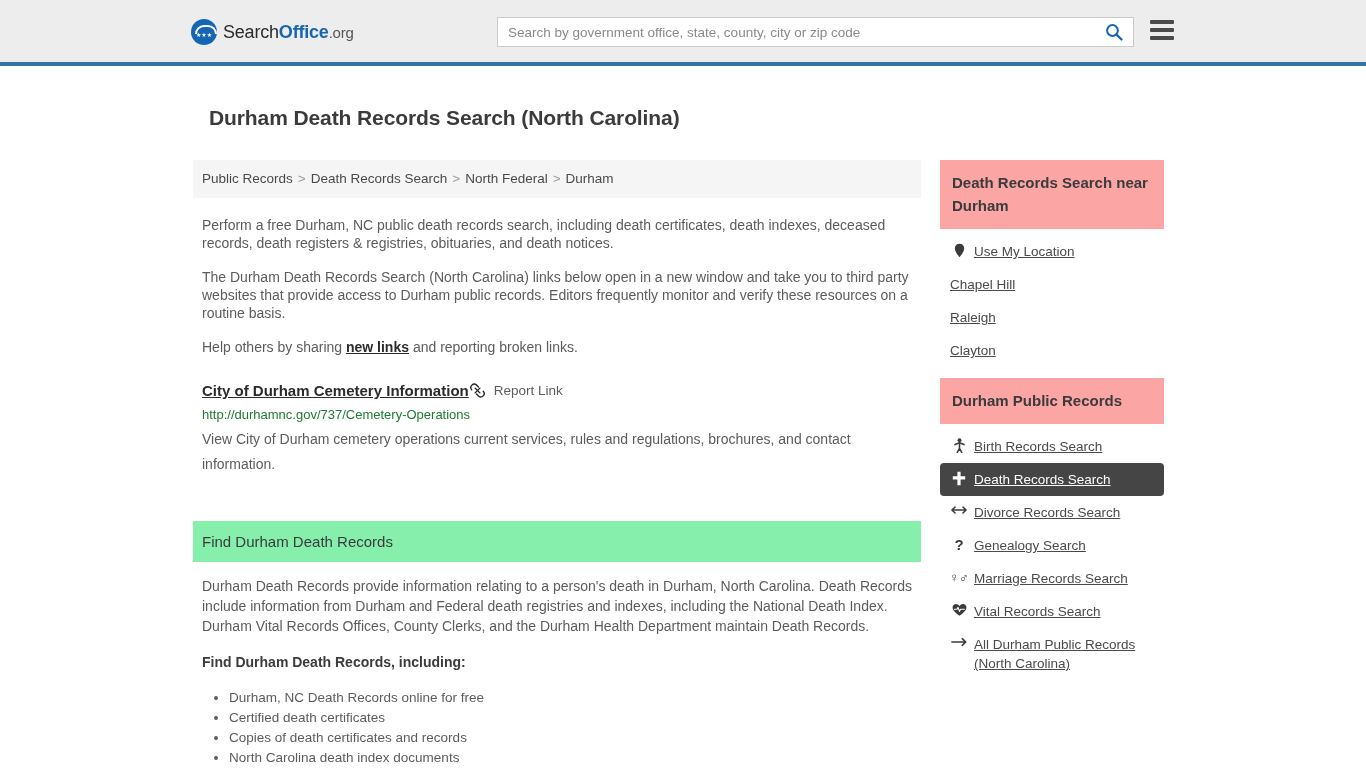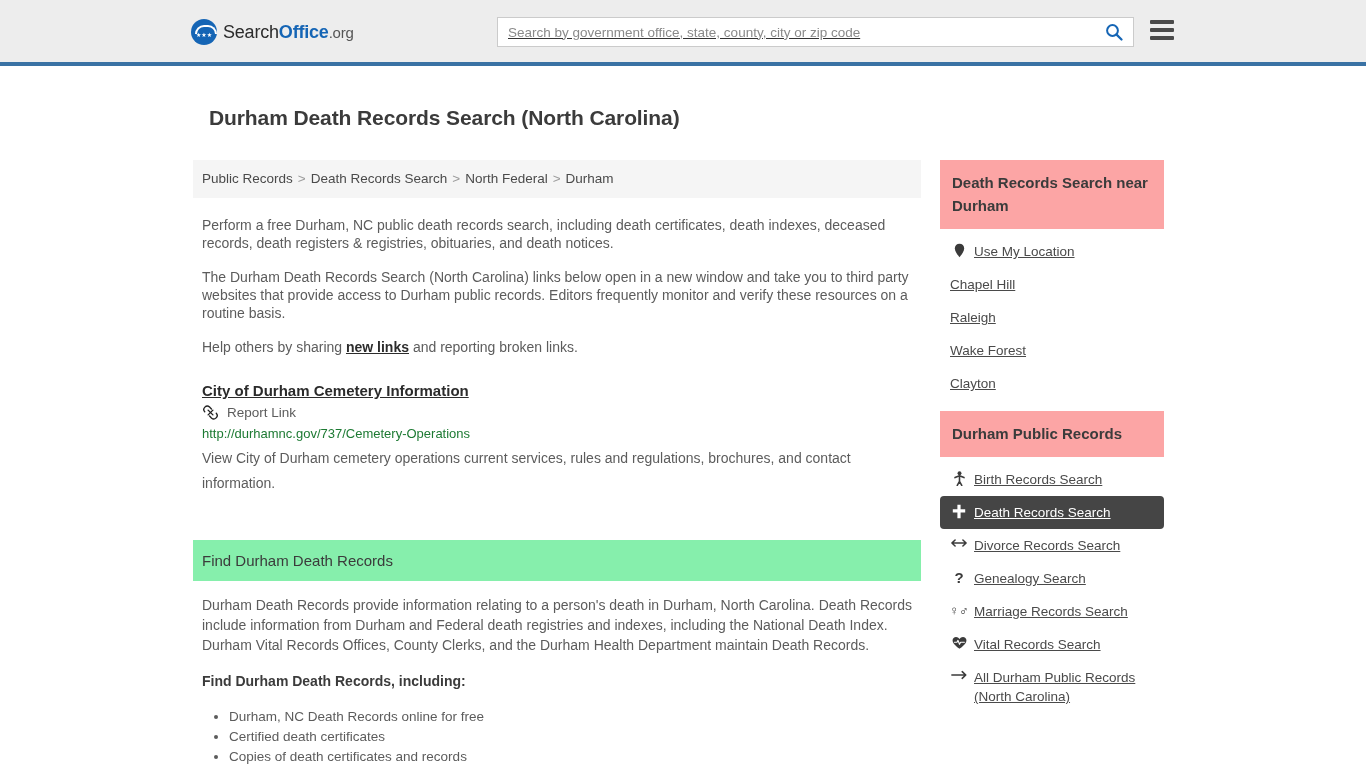--- a/index.html
+++ b/index.html
@@ -68,21 +68,20 @@
   }
   .search-input {
     flex: 1;
     border: none; outline: none;
     background: transparent;
     font-family: "Liberation Sans", sans-serif;
     font-size: 13.5px;
     color: #333333;
     padding: 0 10px;
     height: 100%;
-    text-decoration: underline;
   }
   .search-input::placeholder { color: #8a8a8a; }
   .search-btn {
     border: none; background: transparent;
     cursor: pointer;
     padding: 0 10px 0 4px;
     height: 100%;
     display: flex; align-items: center;
   }
   .hamburger {
@@ -140,21 +139,21 @@
     color: #5c5c5c;
   }
   .col-main p.first { margin-top: 18px; }
   .inline-link { color: #2c2c2c; text-decoration: underline; font-weight: bold; cursor: pointer; }
 
   
   .result {
     padding: 8px 8px 0 9px;
     position: relative;
   }
-  .result-head { display: flex; align-items: flex-start; justify-content: space-between; flex-direction: column; }
+  .result-head { display: flex; align-items: flex-start; justify-content: flex-start; }
   .result-title {
     font-size: 15px;
     font-weight: bold;
     color: #2b2b2b;
     text-decoration: underline;
     cursor: pointer;
     line-height: 22px;
   }
   .report-link {
     display: flex; align-items: center;
@@ -329,23 +328,20 @@
               </span>
               <span class="lbl">Use My Location</span>
             </div>
             <div class="side-item no-icon">
               <span class="lbl">Chapel Hill</span>
             </div>
             <div class="side-item no-icon">
               <span class="lbl">Raleigh</span>
             </div>
             <div class="side-item no-icon">
-              <span class="lbl">Wake Forest</span>
-            </div>
-            <div class="side-item no-icon">
               <span class="lbl">Clayton</span>
             </div>
           </div>
         </div>
 
         <div class="side-box">
           <div class="side-head">Durham Public Records</div>
           <div class="side-list">
 
             <div class="side-item">

